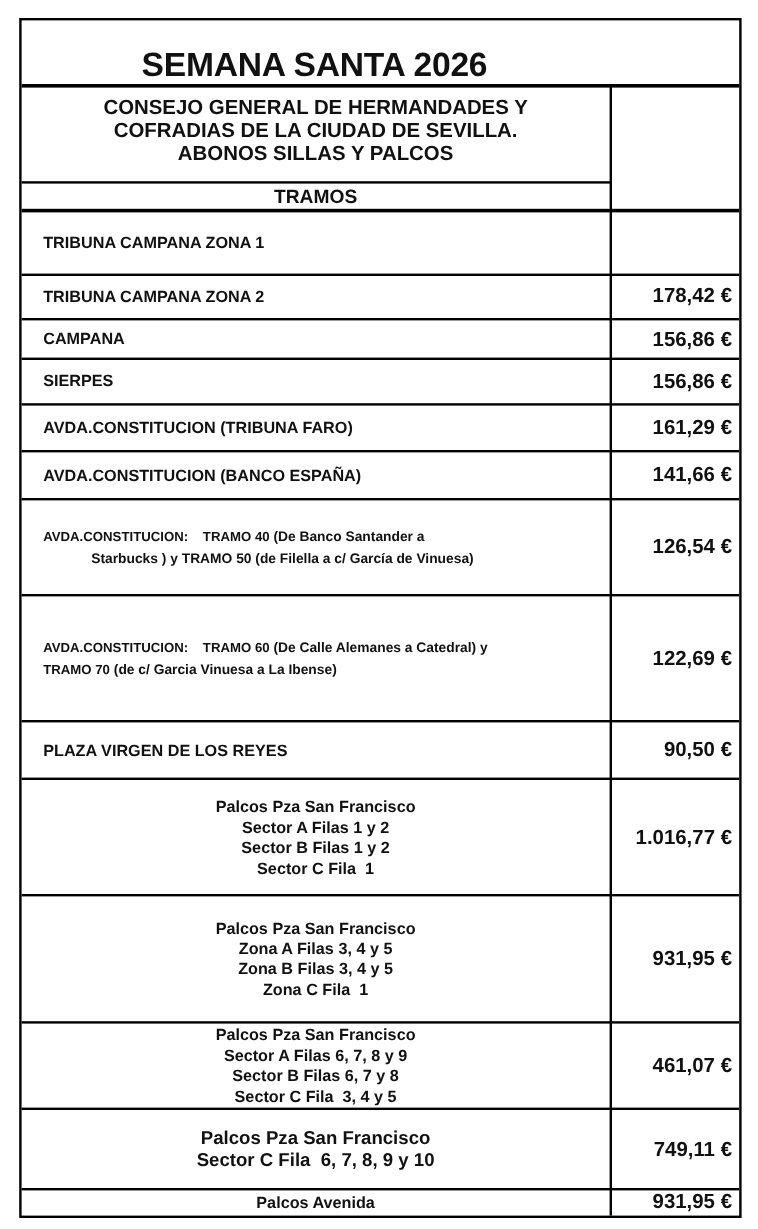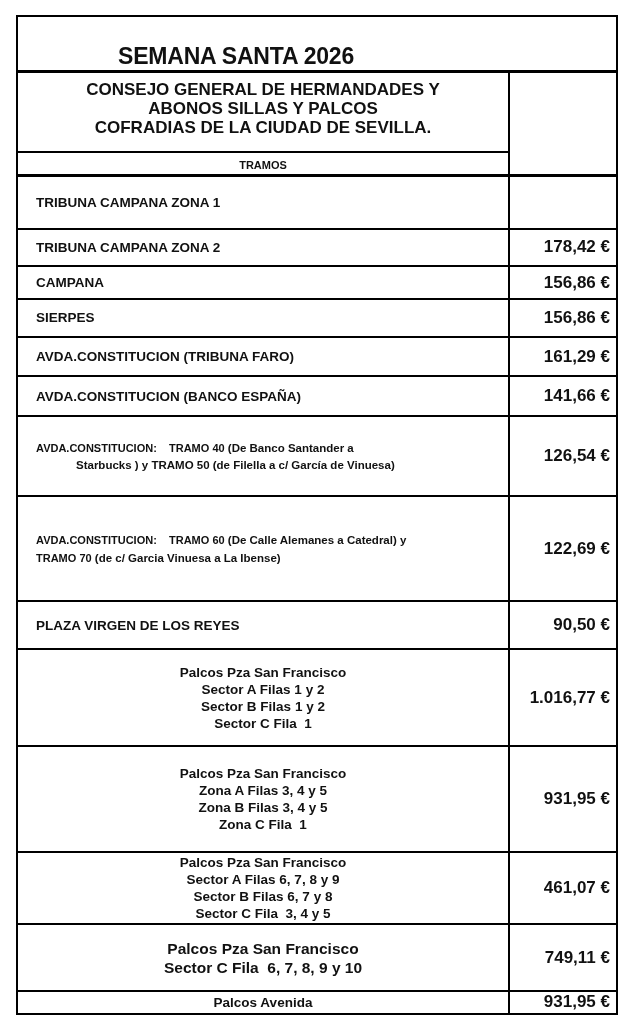--- a/index.html
+++ b/index.html
@@ -6,26 +6,26 @@
   body { width: 632px; height: 1024px; position: relative; overflow: hidden;
          font-family: "Liberation Sans", sans-serif; color: #111; }
   .sheet { position: absolute; left: 16px; top: 15px; width: 602px; height: 1000px;
            border: 2px solid #000; box-sizing: border-box; }
   .abs { position: absolute; box-sizing: border-box; }
   .hline { position: absolute; left: 0; right: 0; background: #000; }
   .vline { position: absolute; background: #000; }
 
   .title { left: 0; top: 0; width: 100%; height: 55px; display: flex; align-items: flex-end;
            justify-content: flex-start; padding-left: 100px; padding-bottom: 2px;
-           font-weight: bold; font-size: 23px; letter-spacing: -0.2px; }
+           font-weight: bold; font-size: 28px; letter-spacing: -0.2px; }
   .subtitle { left: 0; top: 57px; width: 490px; height: 60px; display: flex; flex-direction: column;
               align-items: center; justify-content: flex-start; padding-top: 6px;
               font-weight: bold; font-size: 17px; line-height: 19px; text-align: center; }
   .tramos { left: 0; top: 137px; width: 490px; height: 22px; display: flex; align-items: center;
-            justify-content: center; font-weight: bold; font-size: 11px; }
+            justify-content: center; font-weight: bold; font-size: 16px; }
 
   .row { position: absolute; left: 0; width: 100%; }
   .row .label { position: absolute; left: 0; top: 0; bottom: 0; width: 490px; display: flex;
                 flex-direction: column; justify-content: center; padding-left: 18px;
                 font-weight: bold; font-size: 13.5px; line-height: 17px; }
   .row .label.center { align-items: center; padding-left: 0; text-align: center; font-size: 13.5px; line-height: 17px; }
   .row .label.center.large { font-size: 15.5px; line-height: 19px; }
   .row .price { position: absolute; left: 492px; right: 6px; top: 0; bottom: 0; display: flex;
                 align-items: center; justify-content: flex-end;
                 font-weight: bold; font-size: 17px; }
@@ -37,22 +37,22 @@
 
 <div class="sheet">
 
   <div class="abs title">
     <span>SEMANA SANTA 2026</span>
   </div>
   <div class="hline" style="top:53px;height:3px;"></div>
 
   <div class="abs subtitle">
     <span>CONSEJO GENERAL DE HERMANDADES Y</span>
+    <span>COFRADIAS DE LA CIUDAD DE SEVILLA.</span>
     <span>ABONOS SILLAS Y PALCOS</span>
-    <span>COFRADIAS DE LA CIUDAD DE SEVILLA.</span>
   </div>
   <div class="abs" style="left:0;top:134px;width:492px;height:1.5px;background:#000;"></div>
   <div class="abs tramos">
     <span>TRAMOS</span>
   </div>
 
   <div class="vline" style="left:490px;top:53px;bottom:0;width:2px;"></div>
 
   <div class="hline" style="top:157px;height:3px;"></div>
 

